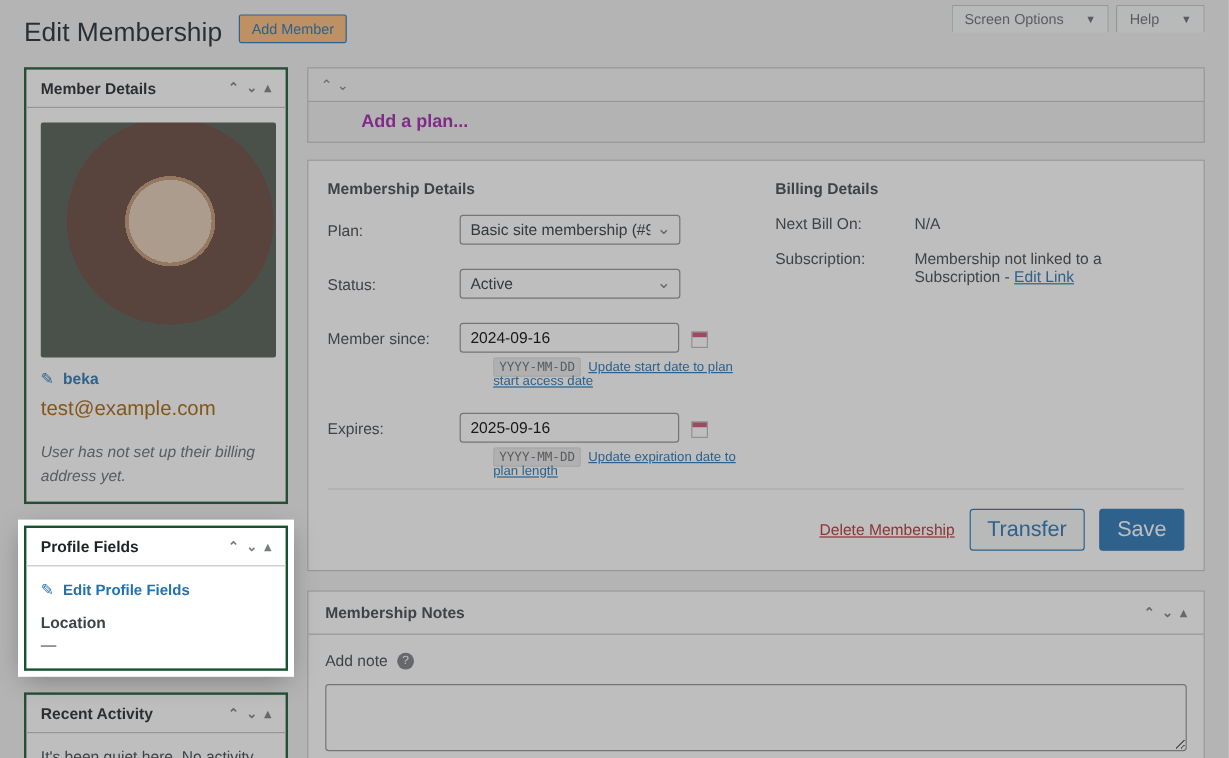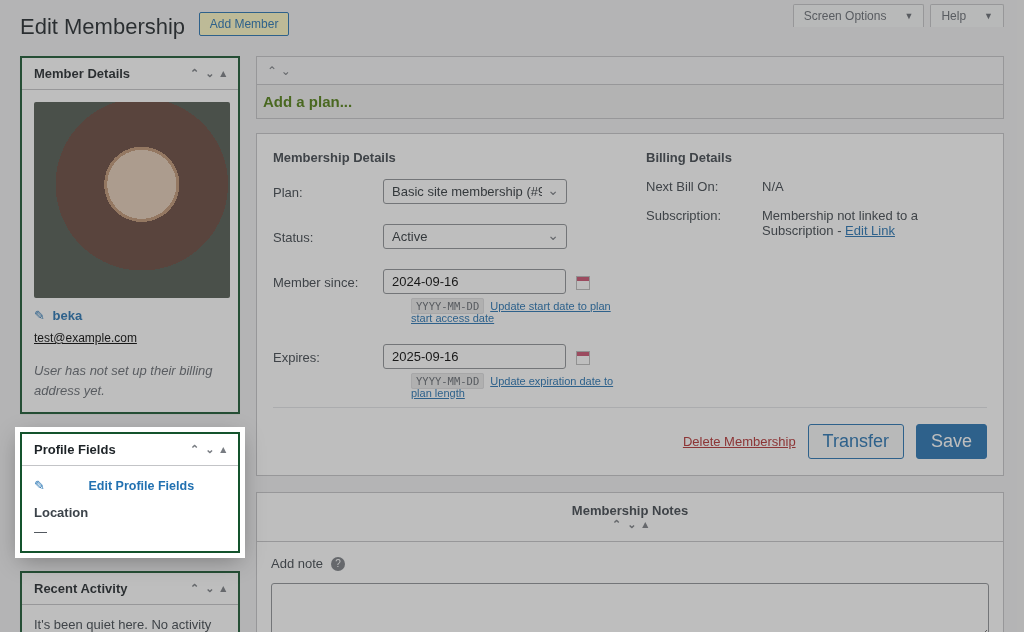--- a/index.html
+++ b/index.html
@@ -5,48 +5,48 @@
   * { box-sizing: border-box; margin: 0; padding: 0; }
   html, body { width: 1024px; height: 632px; overflow: hidden; font-family: -apple-system, "Helvetica Neue", Arial, sans-serif; font-size: 13px; color: #3c434a; background: #f0f0f1; }
   .overlay { position: absolute; inset: 0; background: rgba(70,70,70,0.35); pointer-events: none; z-index: 50; }
   .page { position: relative; padding: 4px 20px 0 20px; }
 
   .top-actions { position: absolute; top: 4px; right: 20px; display: flex; gap: 6px; }
   .tabbtn { background: #f6f7f7; border: 1px solid #c3c4c7; border-bottom: 0; border-radius: 2px 2px 0 0; padding: 4px 10px; font-size: 12px; color: #646970; cursor: pointer; display: inline-flex; align-items: center; gap: 18px; }
   .tabbtn .tri { font-size: 9px; }
 
   h1.page-title { display: inline-block; font-size: 22px; font-weight: 400; color: #1d2327; margin: 10px 10px 16px 0; }
-  .title-action { display: inline-block; border: 1px solid #2271b1; color: #2271b1; background: #fef9c3; padding: 4px 10px; border-radius: 2px; font-size: 12px; vertical-align: 6px; }
+  .title-action { display: inline-block; border: 1px solid #2271b1; color: #2271b1; background: #fdba74; padding: 4px 10px; border-radius: 2px; font-size: 12px; vertical-align: 6px; }
 
   .cols { display: flex; gap: 16px; align-items: flex-start; }
   .side { width: 220px; flex: 0 0 220px; }
   .main { flex: 1; }
 
   .postbox { border: 2px solid #14532d; box-shadow: 0 1px 1px rgba(0,0,0,0.04); background: #fff; margin-bottom: 18px; }
   .postbox > .pbhead { display: flex; align-items: center; padding: 8px 12px; border-bottom: 1px solid #c3c4c7; font-weight: 600; color: #1d2327; }
   .postbox > .pbhead .spacer { flex: 1; }
   .handle-icons { display: flex; gap: 6px; color: #787c82; font-size: 11px; }
   .handle-icons span { cursor: pointer; }
   .pbbody { padding: 12px; }
 
   .profile-box { position: relative; z-index: 60; box-shadow: 0 0 0 5px #fff, 0 6px 22px rgba(0,0,0,0.35); }
 
   .avatar { width: 196px; height: 196px; background: radial-gradient(circle at 55% 42%, #e3cbb5 0 22%, #bf9472 22% 24%, #644439 24% 55%, #4d574d 55% 100%); border-radius: 2px; display: block; }
 
   .pencil { color: #2271b1; font-size: 13px; margin-right: 4px; }
   .member-name { font-weight: 600; color: #2271b1; }
-  .email { color: #000000; text-decoration: underline; display: inline-block; margin-top: 8px; font-size: 12px; }
+  .email { color: #a16207; display: inline-block; margin-top: 8px; font-size: 17px; }
   .muted-italic { color: #646970; font-style: italic; margin-top: 16px; line-height: 1.5; }
 
-  .profile-edit { color: #2271b1; font-weight: 600; font-size: 12.5px; margin-left: 36px; }
+  .profile-edit { color: #2271b1; font-weight: 600; font-size: 12.5px; }
   .pf-label { font-weight: 600; margin-top: 12px; margin-bottom: 4px; }
 
   .plan-add-row { background: #f5f5f6; border: 1px solid #c3c4c7; display: flex; align-items: center; gap: 8px; padding: 6px 10px; margin-bottom: 0; }
   .plan-add-row .icons span { color: #787c82; font-size: 12px; cursor: pointer; }
-  .plan-add-title { color: #4d7c0f; font-weight: 600; font-size: 15px; padding: 8px 0 8px 6px; }
+  .plan-add-title { color: #a21caf; font-weight: 600; font-size: 15px; padding: 8px 0 8px 6px; margin-left: 38px; }
   .plan-add-wrap { border: 1px solid #c3c4c7; border-top: 0; background:#efefef; padding: 0 0 0 0; margin-bottom: 14px; }
 
   .details-box { border: 1px solid #c3c4c7; background: #fff; padding: 16px; margin-bottom: 16px; }
   .detail-cols { display: flex; gap: 32px; }
   .detail-cols > div { flex: 1; min-width: 0; }
   .dh { font-weight: 700; margin-bottom: 14px; font-size: 13px; }
   .frow { display: flex; align-items: flex-start; margin-bottom: 20px; }
   .frow > .lab { width: 110px; flex: 0 0 110px; padding-top: 6px; color: #3c434a; }
   .frow > .ctl { flex: 1; }
   .sel { width: 184px; border: 1px solid #8c8f94; border-radius: 3px; background: #fff; padding: 4px 24px 4px 8px; font-size: 13px; color:#2c3338; appearance: none; position: relative; }
@@ -64,21 +64,21 @@
   .bill-row .bv { flex: 1; }
   .bill-row a { color: #2271b1; text-decoration: underline; }
 
   .actions-row { border-top: 1px solid #e2e4e7; margin-top: 4px; padding-top: 16px; display: flex; justify-content: flex-end; align-items: center; gap: 12px; }
   .link-danger { color: #b32d2e; text-decoration: underline; }
   .btn { border-radius: 3px; padding: 6px 14px; font-size: 18px; cursor: pointer; }
   .btn-sec { background: #f6f7f7; border: 1px solid #2271b1; color: #2271b1; }
   .btn-pri { background: #2271b1; border: 1px solid #2271b1; color: #fff; }
 
   .notes-box { border: 1px solid #c3c4c7; background: #fff; }
-  .notes-head { display:flex; align-items:center; padding: 10px 14px; border-bottom: 1px solid #c3c4c7; font-weight: 700; flex-direction: column; }
+  .notes-head { display:flex; align-items:center; padding: 10px 14px; border-bottom: 1px solid #c3c4c7; font-weight: 700; }
   .notes-head .spacer{flex:1}
   .notes-body { padding: 14px; }
   .note-label-row { display: flex; align-items: center; gap: 8px; margin-bottom: 12px; }
   .qmark { display: inline-flex; width:14px; height:14px; border-radius:50%; background:#787c82; color:#fff; font-size:10px; align-items:center; justify-content:center; }
   textarea.note { width: 100%; height: 56px; border: 1px solid #8c8f94; border-radius: 3px; resize: vertical; padding: 6px; }
 </style>
 </head>
 <body>
 
 <div class="overlay"></div>

